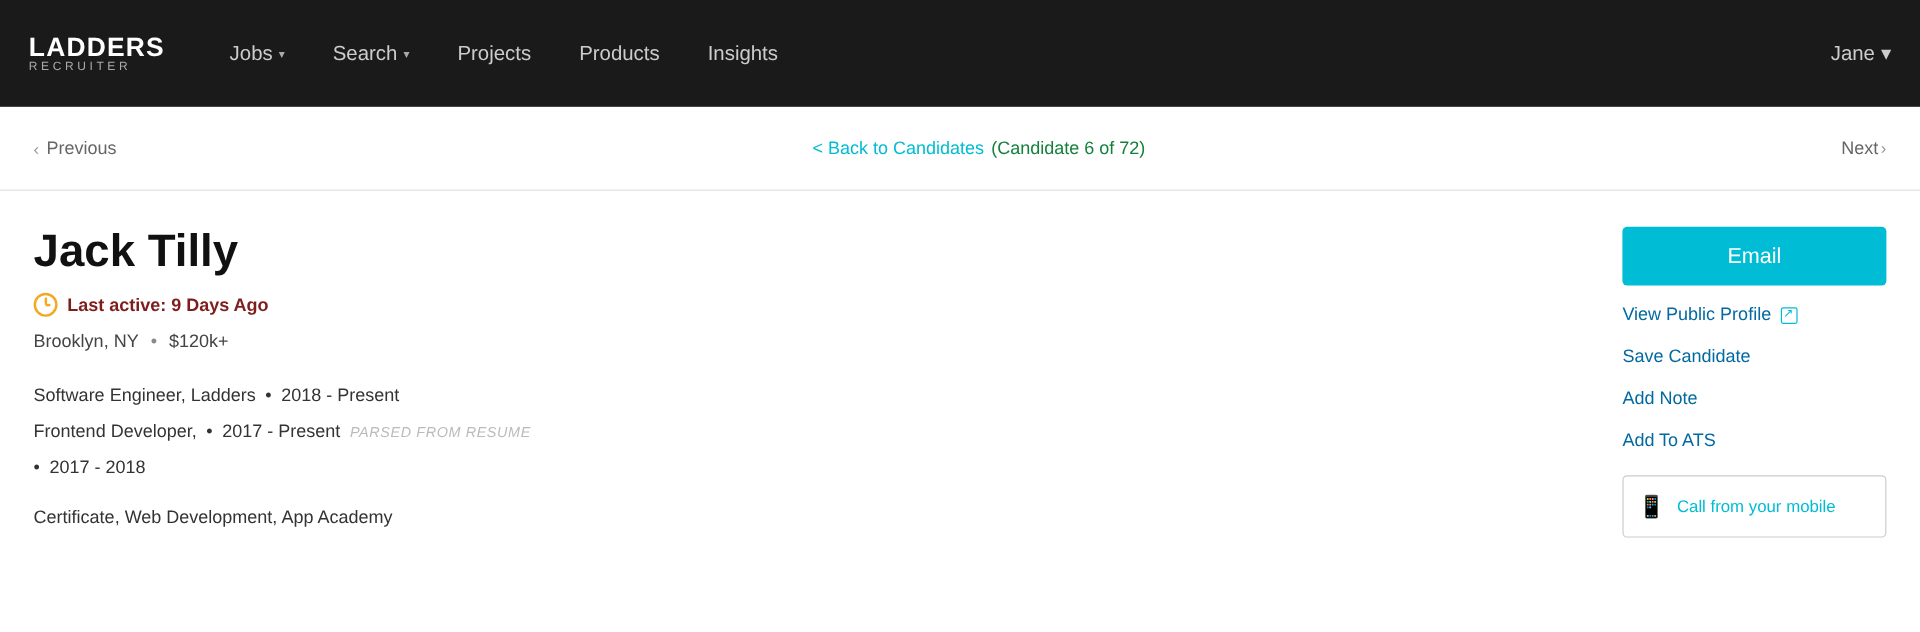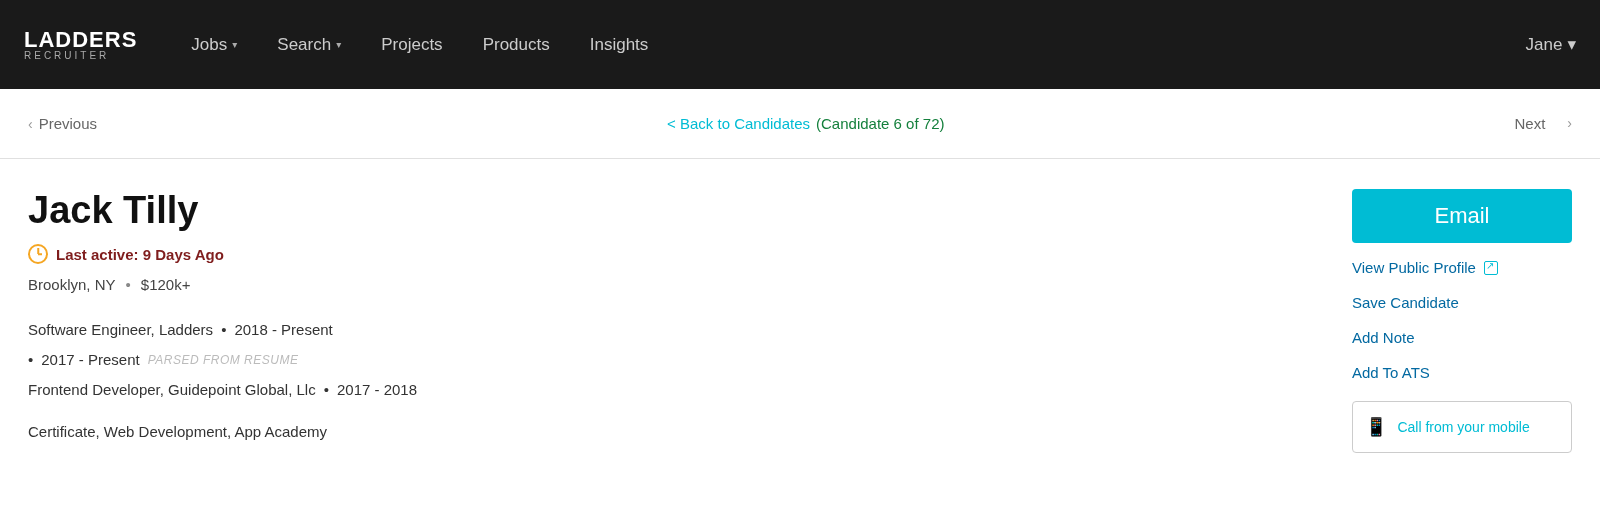--- a/index.html
+++ b/index.html
@@ -91,21 +91,21 @@
       color: #00bcd4;
       cursor: pointer;
       text-decoration: none;
     }
     .candidate-count {
       color: #15803d;
       font-size: 15px;
     }
     .next-btn {
       display: flex;
-      gap: 22px;
+      gap: 2px;
       color: #666;
       font-size: 15px;
       cursor: pointer;
     }
     .next-btn .arrow { color: #999; font-size: 14px; }
 
     
     .main-content {
       display: flex;
       padding: 30px 28px;
@@ -195,21 +195,21 @@
     .right-panel {
       width: 220px;
       display: flex;
       flex-direction: column;
       gap: 14px;
       flex-shrink: 0;
     }
     .email-btn {
       background: #00bcd4;
       color: #fff;
-      font-size: 22px;
+      font-size: 18px;
       font-weight: 500;
       border: none;
       border-radius: 4px;
       padding: 14px 0;
       cursor: pointer;
       text-align: center;
       width: 100%;
       transition: background 0.15s;
     }
     .action-link {
@@ -323,26 +323,26 @@
       <span>$120k+</span>
     </div>
 
     <div class="work-history">
       <div class="work-line">
         <span>Software Engineer, Ladders</span>
         <span>•</span>
         <span>2018 - Present</span>
       </div>
       <div class="work-line">
+        <span>Frontend Developer,</span>
         <span>•</span>
         <span>2017 - Present</span>
         <span class="parsed-badge">PARSED FROM RESUME</span>
       </div>
       <div class="work-line">
-        <span>Frontend Developer, Guidepoint Global, Llc</span>
         <span>•</span>
         <span>2017 - 2018</span>
       </div>
     </div>
 
     <div class="education">Certificate, Web Development, App Academy</div>
   </div>
 
   <div class="right-panel">
     <button class="email-btn">Email</button>

